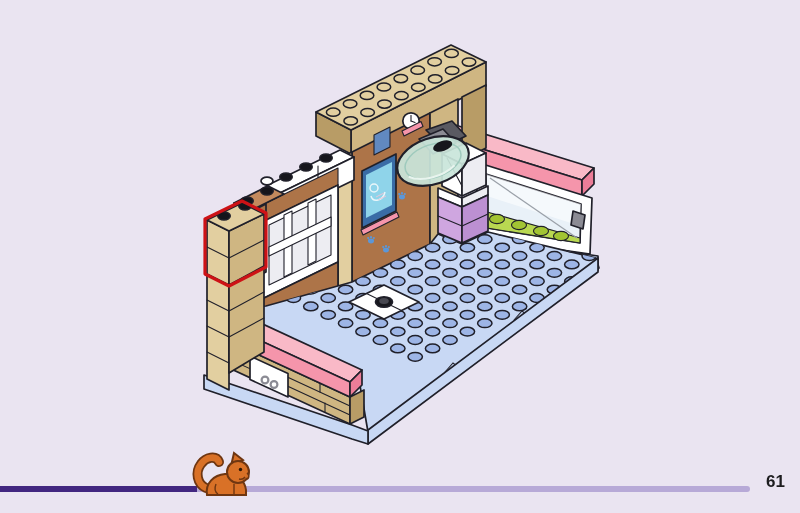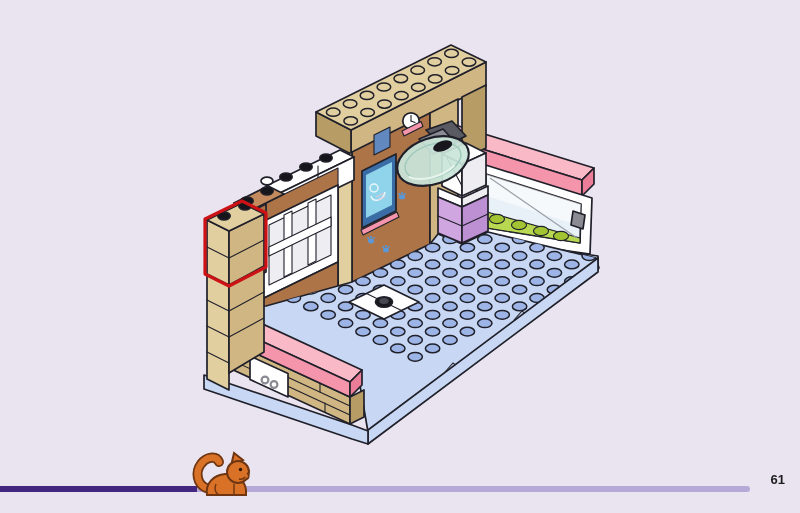--- a/index.html
+++ b/index.html
@@ -1,18 +1,18 @@
 <!DOCTYPE html>
 <html style="--bg: #eae4f1; --outline: #20202a; --text: #1d1d1f; --tan_light: #e2cfa0; --tan_mid: #cfb682; --tan_dark: #b89c66; --brown_light: #c38a5d; --brown_mid: #ad7448; --brown_dark: #8f5a33; --plate: #c8d8f4; --plate_edge: #e0e9fa; --stud_blue: #9db5e6; --pink_light: #f9b9c7; --pink_mid: #f595ab; --pink_dark: #ec7d98; --lavender_light: #cfa6e0; --lavender_mid: #bc90d2; --white: #ffffff; --white_shade: #ededf2; --glass: #c9e5da; --glass_rim: #9fcabd; --gray_dark: #5a5a62; --gray_mid: #8b8b94; --green_fill: #b9d851; --green_stud: #a2c433; --screen_frame: #3a6ca6; --screen_glow: #8fd4ea; --sticker_blue: #6189c0; --paw_blue: #5c97d8; --highlight_red: #cd1216; --bar_done: #422680; --bar_rest: #b7a9d7; --cat_orange: #d97127; --cat_outline: #6f3611;"><head>
 <meta charset="utf-8">
 <style>
   html,body{margin:0;padding:0;}
   .stage{position:relative;width:800px;height:513px;background:var(--bg,#eae4f1);
          overflow:hidden;font-family:"Liberation Sans",sans-serif;}
-  .page-number{position:absolute;top:472px;right:15px;font-size:13px;font-weight:bold;
+  .page-number{position:absolute;top:472px;right:15px;font-size:17px;font-weight:bold;
                color:var(--text,#1d1d1f);}
   
   .ln{stroke:var(--outline);stroke-width:1.7;stroke-linejoin:round;stroke-linecap:round;}
   .thin{stroke-width:1.1;}
   .noFill{fill:none;}
   .tanL{fill:var(--tan_light);} .tanM{fill:var(--tan_mid);} .tanD{fill:var(--tan_dark);}
   .brnL{fill:var(--brown_light);} .brnM{fill:var(--brown_mid);}
   .plate{fill:var(--plate);} .wht{fill:var(--white);} .whtS{fill:var(--white_shade);}
   .pinkL{fill:var(--pink_light);} .pinkM{fill:var(--pink_mid);} .pinkD{fill:var(--pink_dark);}
   .lavL{fill:var(--lavender_light);} .lavM{fill:var(--lavender_mid);}

